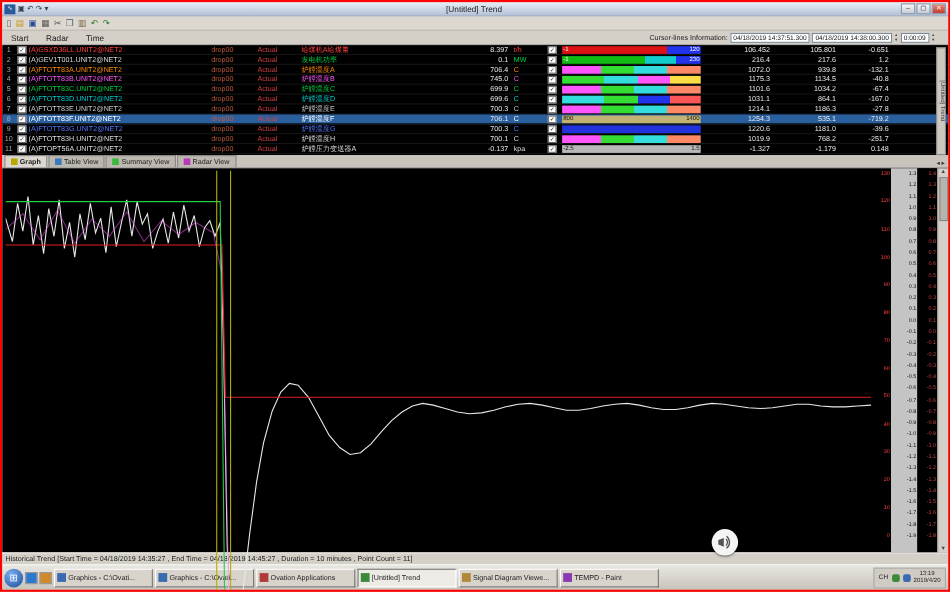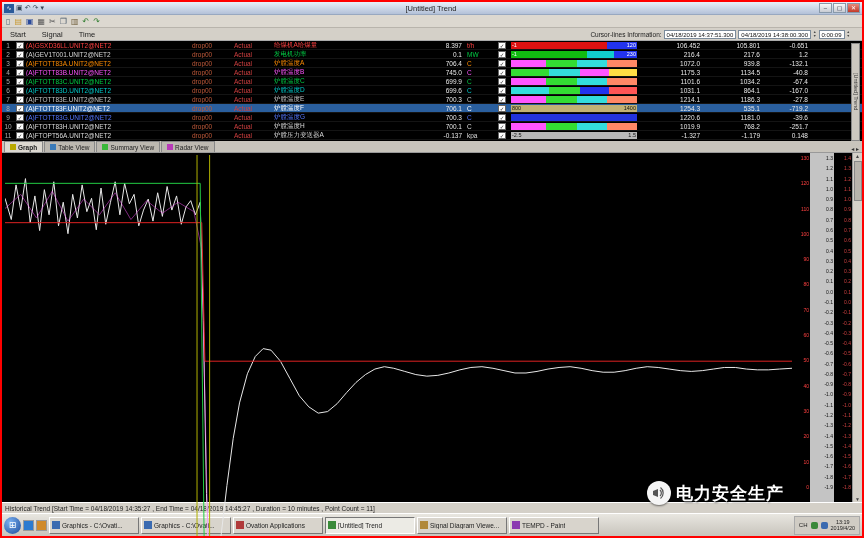--- a/index.html
+++ b/index.html
@@ -112,21 +112,21 @@
       <span class="tbi" style="color: rgb(85, 85, 85);">▦</span>
       <span class="tbi" style="color: rgb(85, 85, 85);">✂</span>
       <span class="tbi" style="color: rgb(68, 85, 102);">❐</span>
       <span class="tbi" style="color: rgb(119, 102, 68);">▥</span>
       <span class="tbi" style="color: rgb(42, 122, 42);">↶</span>
       <span class="tbi" style="color: rgb(42, 122, 42);">↷</span>
     </div>
 
   <div class="menurow">
     <span class="menuitem">Start</span>
-    <span class="menuitem">Signal</span>
+    <span class="menuitem">Radar</span>
     <span class="menuitem">Time</span>
     <span class="cursorinfo">
       <span>Cursor-lines Information:</span>
       <span class="cfield">04/18/2019 14:37:51.300</span>
       <span class="cfield">04/18/2019 14:38:00.300</span>
       <span class="spin">
           <span>▲</span>
           <span>▼</span>
         </span>
       <span class="cfield">0:00:09</span>
@@ -515,16 +515,15 @@
   <div class="sidetab">[Untitled] Trend</div>
 
   <div class="watermark">
     <span class="wmlogo">
       <svg width="16" height="16" viewBox="0 0 16 16">
         <path d="M2 6 L7 4 L7 12 L2 10 Z" fill="#555"></path>
         <path d="M9 5 a4 4 0 0 1 0 6" stroke="#555" fill="none" stroke-width="1.2"></path>
         <path d="M9.5 2.5 a7 7 0 0 1 0 11" stroke="#555" fill="none" stroke-width="1.2"></path>
       </svg>
     </span>
-    <span class="wmtext">电力安全生产</span>
   </div>
 
 </div>
 
 </body></html>

